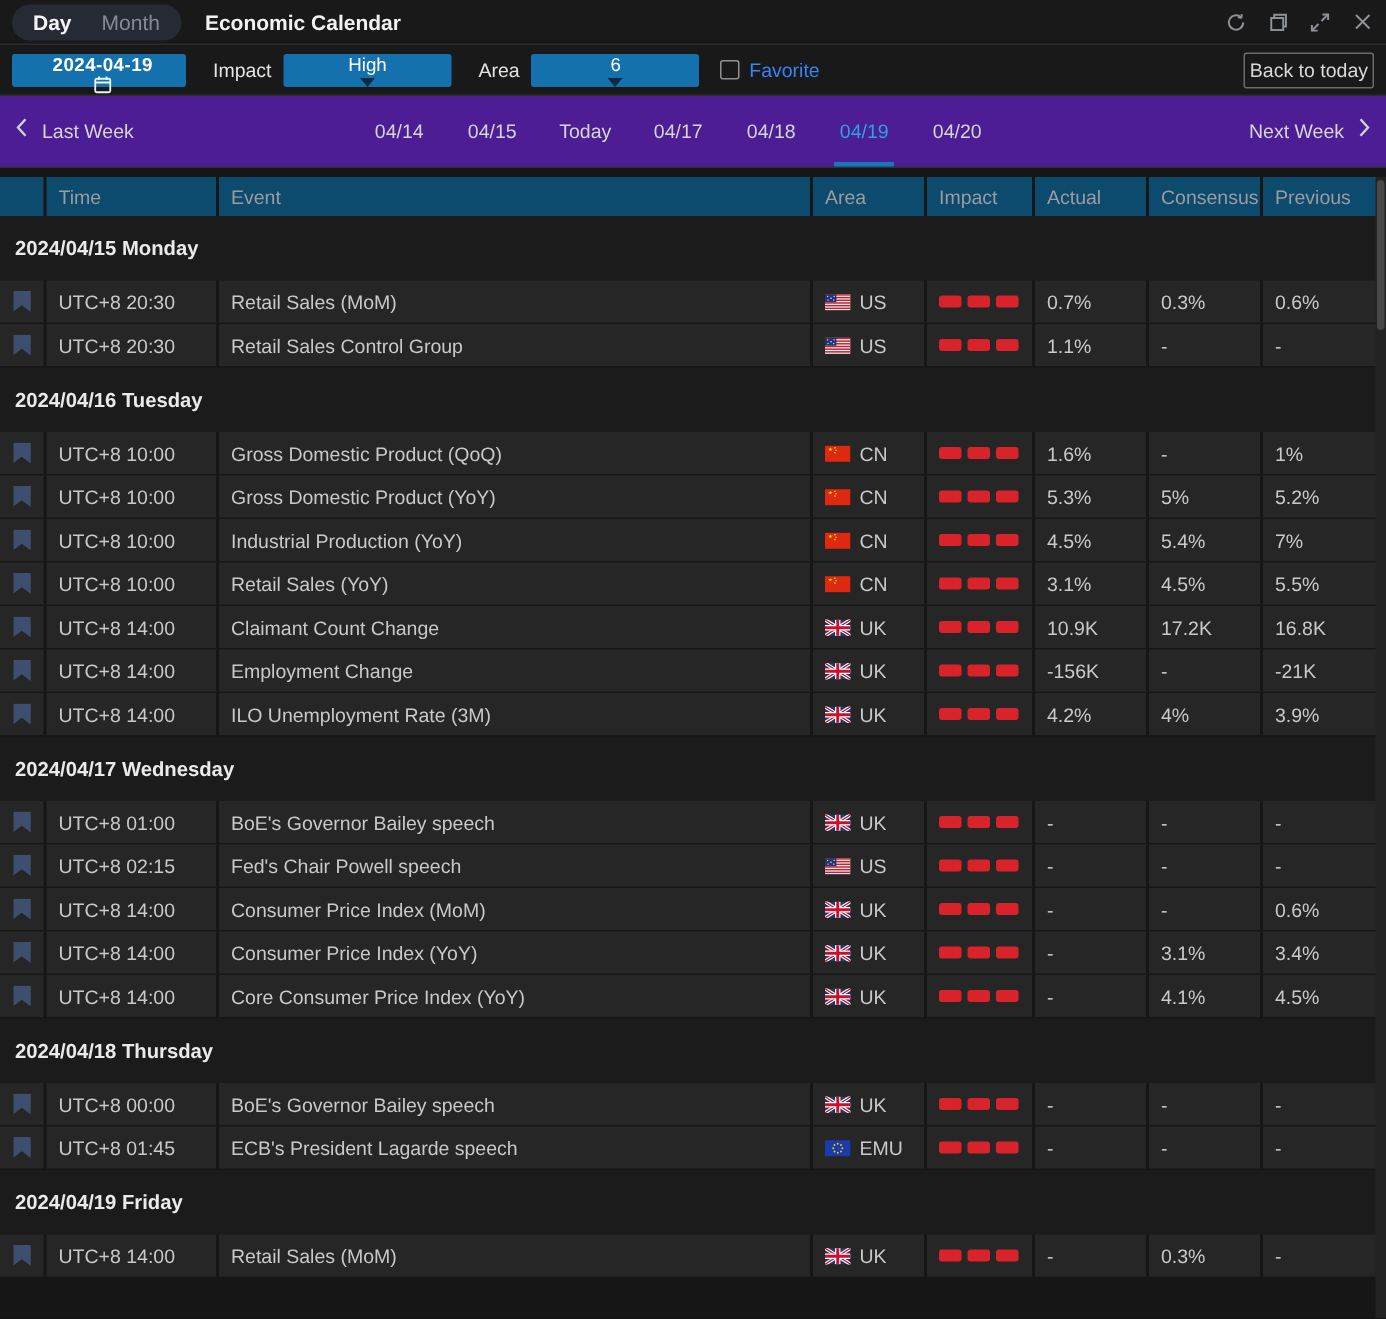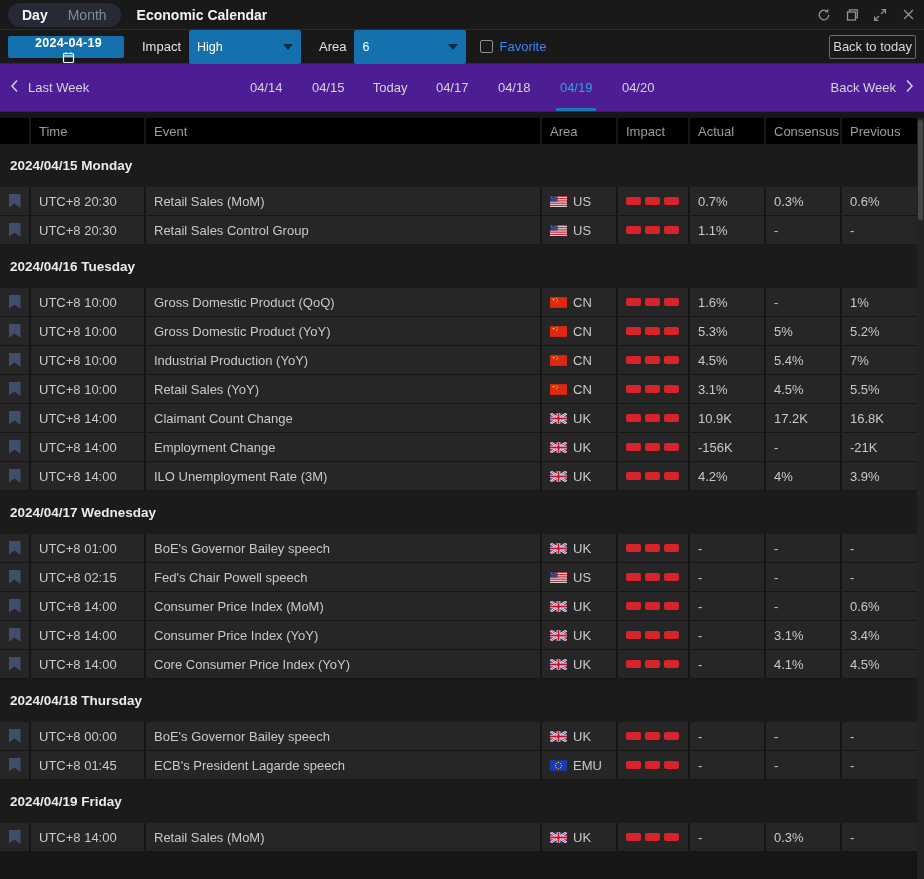--- a/index.html
+++ b/index.html
@@ -34,23 +34,23 @@
   }
   .datebox {
     width:116px; height:22px; background:var(--accent); border-radius:2px;
     display:flex; align-items:center; justify-content:space-between;
     padding:0 7px 0 12px; cursor:pointer;flex-direction:column;
   }
   .datebox .dval { color:#fff; font-size:12.5px; font-weight:bold; letter-spacing:.3px; }
   .cal-icon svg { stroke:#eaf3fa; stroke-width:1.2; fill:none; }
   .flabel { color:#e4e4e4; font-size:13px; margin:0 8px 0 18px; }
   .dropdown {
-    width:112px; height:34px; background:var(--accent); border-radius:2px;
+    width:112px; height:22px; background:var(--accent); border-radius:2px;
     display:flex; align-items:center; justify-content:space-between;
-    padding:0 8px; cursor:pointer;
+    padding:0 8px; cursor:pointer;flex-direction:column;
   }
   .dropdown .dval { color:#fff; font-size:12.5px; }
   .caret { width:0; height:0; border-left:5px solid transparent;
            border-right:5px solid transparent; border-top:6px solid #072b42; }
   .favwrap { display:flex; align-items:center; gap:6px; margin-left:14px; cursor:pointer; }
   .checkbox { width:13px; height:13px; border:1px solid #909090; border-radius:2px;
               background:transparent; }
   .favlabel { color:#3b82f6; font-size:13px; }
   .backbtn {
     margin-left:auto; height:24px; padding:0 3px; background:transparent;
@@ -73,21 +73,21 @@
     content:""; position:absolute; bottom:0; left:50%; transform:translateX(-50%);
     width:40px; height:3px; background:#1878b8;
   }
 
   
   .table { margin-top:6px; }
   .grid-row {
     display:grid; column-gap:2px;
     grid-template-columns:29px 113px 394px 74px 70px 74px 74px 82px;
   }
-  .thead .cell { background:#000000; color:#9c9c9c; font-size:13px; height:26px;
+  .thead .cell { background:#0c4a6e; color:#9c9c9c; font-size:13px; height:26px;
                  display:flex; align-items:center; padding-left:8px; }
   .thead .cell.first { padding-left:0; }
   .day-band { height:43px; background:#1b1b1b; display:flex; align-items:center;
               padding-left:10px; color:#eaeaea; font-size:13.5px; font-weight:bold; }
   .trow { margin-bottom:1px; cursor:pointer; }
   .trow .cell { background:#262626; height:28px; display:flex; align-items:center;
                 padding-left:8px; font-size:13px; color:#c9c9c9; overflow:hidden;
                 white-space:nowrap; }
   .trow .cell.bkm { justify-content:center; padding-left:0; }
   .bookmark { width:12px; height:14px; background:var(--bookmark);
@@ -185,21 +185,21 @@
     <div class="wn-days" id="wn-days">
         <span class="wn-day">04/14</span>
         <span class="wn-day">04/15</span>
         <span class="wn-day">Today</span>
         <span class="wn-day">04/17</span>
         <span class="wn-day">04/18</span>
         <span class="wn-day active">04/19</span>
         <span class="wn-day">04/20</span>
       </div>
     <div class="wn-right">
-      <span class="wn-label">Back Week</span>
+      <span class="wn-label">Next Week</span>
       <span class="chev">
         <svg width="9" height="14" viewBox="0 0 9 14">
             <polyline points="2,1.5 7,7 2,12.5"></polyline>
           </svg>
       </span>
     </div>
   </nav>
 
   <div class="table">
     <div class="grid-row thead">

